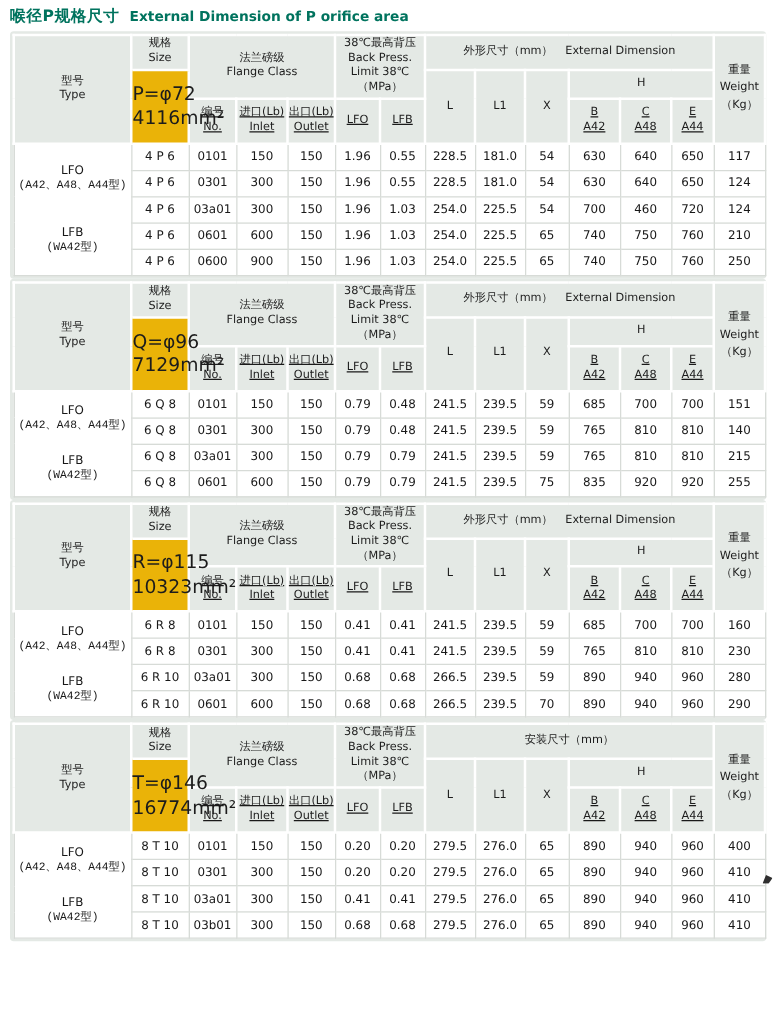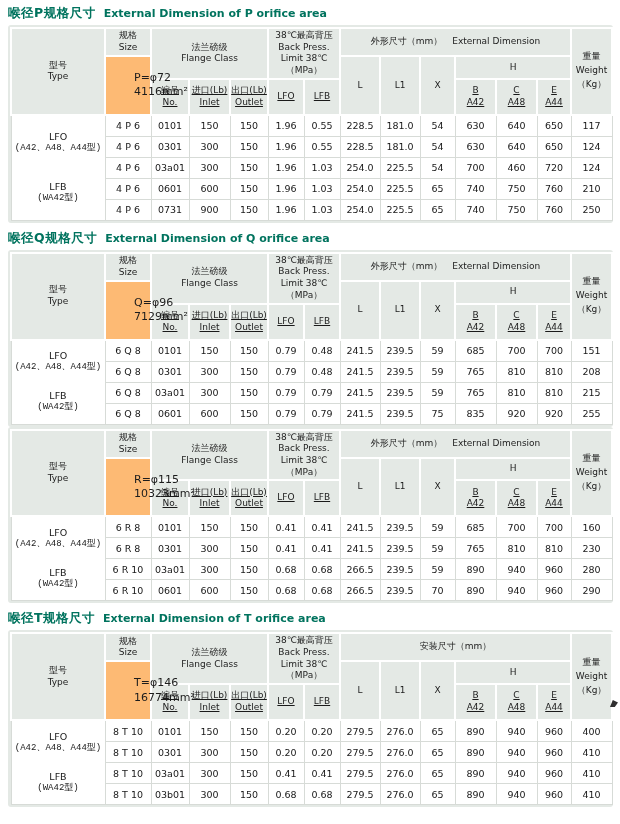--- a/index.html
+++ b/index.html
@@ -21,21 +21,21 @@
   col.c-in{width:41px;}    col.c-out{width:38px;}   col.c-lfo{width:36px;}
   col.c-lfb{width:36px;}   col.c-l{width:40px;}     col.c-l1{width:40px;}
   col.c-x{width:35px;}     col.c-b{width:41px;}     col.c-c{width:41px;}
   col.c-e{width:34px;}     col.c-wt{width:41px;}
 
   th{
     background:#e4e9e5;border:2px solid #fff;font-weight:normal;
     font-size:9px;line-height:1.3;padding:1px 0;text-align:center;
     vertical-align:middle;color:#1c1c1c;
   }
-  th.size-main{background:#fdba74;font-size:11px;padding-left:28px;}
+  th.size-main{background:#eab308;font-size:15px;}
   tr.hr1{height:28px;} tr.hr2{height:18px;} tr.hr3{height:36px;text-decoration:underline;}
   th .ln{display:block;}
   .dimh .en:not(:empty){margin-left:10px;}
   .wt .ln{line-height:1.55;}
 
   td{
     background:#fff;border:1px solid #d7dbd7;text-align:center;
     font-size:9.5px;color:#181818;height:20px;padding:0 1px;
   }
   td.type-cell{vertical-align:middle;padding:0 2px;}
@@ -211,200 +211,32 @@
               <td>254.0</td>
               <td>225.5</td>
               <td>65</td>
               <td>740</td>
               <td>750</td>
               <td>760</td>
               <td>210</td>
             </tr>
             <tr>
               <td>4 P 6</td>
-              <td>0731</td>
+              <td>0600</td>
               <td>900</td>
               <td>150</td>
               <td>1.96</td>
               <td>1.03</td>
               <td>254.0</td>
               <td>225.5</td>
               <td>65</td>
               <td>740</td>
               <td>750</td>
               <td>760</td>
               <td>250</td>
-            </tr>
-          </tbody>
-      </table>
-    </div>
-  </div>
-
-  <div class="section">
-    <div class="sec-title">
-      <span class="zh">喉径Q规格尺寸</span><span class="en">External Dimension of Q orifice area</span>
-    </div>
-    <div class="tbl-wrap">
-      <table>
-        <colgroup>
-          <col class="c-type">
-            <col class="c-size">
-            <col class="c-no">
-            <col class="c-in">
-            <col class="c-out">
-          <col class="c-lfo">
-            <col class="c-lfb">
-            <col class="c-l">
-            <col class="c-l1">
-            <col class="c-x">
-          <col class="c-b">
-            <col class="c-c">
-            <col class="c-e">
-            <col class="c-wt">
-        </colgroup>
-        <thead>
-          <tr class="hr1">
-            <th rowspan="3">
-              <span class="ln">型号</span>
-              <span class="ln">Type</span>
-            </th>
-            <th>
-              <span class="ln">规格</span>
-              <span class="ln">Size</span>
-            </th>
-            <th colspan="3" rowspan="2">
-              <span class="ln">法兰磅级</span>
-              <span class="ln">Flange Class</span>
-            </th>
-            <th colspan="2" rowspan="2">
-              <span class="ln">38℃最高背压</span>
-              <span class="ln">Back Press.</span>
-              <span class="ln">Limit 38℃</span>
-              <span class="ln">（MPa）</span>
-            </th>
-            <th colspan="6" class="dimh">
-              <span class="zh">外形尺寸（mm）</span><span class="en">External Dimension</span>
-            </th>
-            <th rowspan="3" class="wt">
-              <span class="ln">重量</span>
-              <span class="ln">Weight</span>
-              <span class="ln">（Kg）</span>
-            </th>
-          </tr>
-          <tr class="hr2">
-            <th rowspan="2" class="size-main">
-              <span class="ln">Q=φ96</span>
-              <span class="ln">7129mm²</span>
-            </th>
-            <th rowspan="2">L</th>
-            <th rowspan="2">L1</th>
-            <th rowspan="2">X</th>
-            <th colspan="3">H</th>
-          </tr>
-          <tr class="hr3">
-            <th>
-              <span class="ln">编号</span>
-              <span class="ln">No.</span>
-            </th>
-            <th>
-              <span class="ln">进口(Lb)</span>
-              <span class="ln">Inlet</span>
-            </th>
-            <th>
-              <span class="ln">出口(Lb)</span>
-              <span class="ln">Outlet</span>
-            </th>
-            <th>LFO</th>
-            <th>LFB</th>
-            <th>
-              <span class="ln">B</span>
-              <span class="ln">A42</span>
-            </th>
-            <th>
-              <span class="ln">C</span>
-              <span class="ln">A48</span>
-            </th>
-            <th>
-              <span class="ln">E</span>
-              <span class="ln">A44</span>
-            </th>
-          </tr>
-        </thead>
-        <tbody>
-            <tr>
-              <td rowspan="4" class="type-cell">
-                <div class="type-inner" style="height: 80px;">
-                  <div>
-                    <div class="tg-name">LFO</div>
-                    <div class="tg-sub">(A42、A48、A44型)</div>
-                  </div>
-                  <div>
-                    <div class="tg-name">LFB</div>
-                    <div class="tg-sub">(WA42型)</div>
-                  </div>
-                </div>
-              </td>
-              <td>6 Q 8</td>
-              <td>0101</td>
-              <td>150</td>
-              <td>150</td>
-              <td>0.79</td>
-              <td>0.48</td>
-              <td>241.5</td>
-              <td>239.5</td>
-              <td>59</td>
-              <td>685</td>
-              <td>700</td>
-              <td>700</td>
-              <td>151</td>
-            </tr>
-            <tr>
-              <td>6 Q 8</td>
-              <td>0301</td>
-              <td>300</td>
-              <td>150</td>
-              <td>0.79</td>
-              <td>0.48</td>
-              <td>241.5</td>
-              <td>239.5</td>
-              <td>59</td>
-              <td>765</td>
-              <td>810</td>
-              <td>810</td>
-              <td>208</td>
-            </tr>
-            <tr>
-              <td>6 Q 8</td>
-              <td>03a01</td>
-              <td>300</td>
-              <td>150</td>
-              <td>0.79</td>
-              <td>0.79</td>
-              <td>241.5</td>
-              <td>239.5</td>
-              <td>59</td>
-              <td>765</td>
-              <td>810</td>
-              <td>810</td>
-              <td>215</td>
-            </tr>
-            <tr>
-              <td>6 Q 8</td>
-              <td>0601</td>
-              <td>600</td>
-              <td>150</td>
-              <td>0.79</td>
-              <td>0.79</td>
-              <td>241.5</td>
-              <td>239.5</td>
-              <td>75</td>
-              <td>835</td>
-              <td>920</td>
-              <td>920</td>
-              <td>255</td>
             </tr>
           </tbody>
       </table>
     </div>
   </div>
 
   <div class="section">
     <div class="tbl-wrap">
       <table>
         <colgroup>
@@ -447,22 +279,22 @@
               <span class="zh">外形尺寸（mm）</span><span class="en">External Dimension</span>
             </th>
             <th rowspan="3" class="wt">
               <span class="ln">重量</span>
               <span class="ln">Weight</span>
               <span class="ln">（Kg）</span>
             </th>
           </tr>
           <tr class="hr2">
             <th rowspan="2" class="size-main">
-              <span class="ln">R=φ115</span>
-              <span class="ln">10323mm²</span>
+              <span class="ln">Q=φ96</span>
+              <span class="ln">7129mm²</span>
             </th>
             <th rowspan="2">L</th>
             <th rowspan="2">L1</th>
             <th rowspan="2">X</th>
             <th colspan="3">H</th>
           </tr>
           <tr class="hr3">
             <th>
               <span class="ln">编号</span>
               <span class="ln">No.</span>
@@ -498,88 +330,85 @@
                   <div>
                     <div class="tg-name">LFO</div>
                     <div class="tg-sub">(A42、A48、A44型)</div>
                   </div>
                   <div>
                     <div class="tg-name">LFB</div>
                     <div class="tg-sub">(WA42型)</div>
                   </div>
                 </div>
               </td>
-              <td>6 R 8</td>
+              <td>6 Q 8</td>
               <td>0101</td>
               <td>150</td>
               <td>150</td>
-              <td>0.41</td>
-              <td>0.41</td>
+              <td>0.79</td>
+              <td>0.48</td>
               <td>241.5</td>
               <td>239.5</td>
               <td>59</td>
               <td>685</td>
               <td>700</td>
               <td>700</td>
-              <td>160</td>
-            </tr>
-            <tr>
-              <td>6 R 8</td>
+              <td>151</td>
+            </tr>
+            <tr>
+              <td>6 Q 8</td>
               <td>0301</td>
               <td>300</td>
               <td>150</td>
-              <td>0.41</td>
-              <td>0.41</td>
+              <td>0.79</td>
+              <td>0.48</td>
               <td>241.5</td>
               <td>239.5</td>
               <td>59</td>
               <td>765</td>
               <td>810</td>
               <td>810</td>
-              <td>230</td>
-            </tr>
-            <tr>
-              <td>6 R 10</td>
+              <td>140</td>
+            </tr>
+            <tr>
+              <td>6 Q 8</td>
               <td>03a01</td>
               <td>300</td>
               <td>150</td>
-              <td>0.68</td>
-              <td>0.68</td>
-              <td>266.5</td>
+              <td>0.79</td>
+              <td>0.79</td>
+              <td>241.5</td>
               <td>239.5</td>
               <td>59</td>
-              <td>890</td>
-              <td>940</td>
-              <td>960</td>
-              <td>280</td>
-            </tr>
-            <tr>
-              <td>6 R 10</td>
+              <td>765</td>
+              <td>810</td>
+              <td>810</td>
+              <td>215</td>
+            </tr>
+            <tr>
+              <td>6 Q 8</td>
               <td>0601</td>
               <td>600</td>
               <td>150</td>
-              <td>0.68</td>
-              <td>0.68</td>
-              <td>266.5</td>
+              <td>0.79</td>
+              <td>0.79</td>
+              <td>241.5</td>
               <td>239.5</td>
-              <td>70</td>
-              <td>890</td>
-              <td>940</td>
-              <td>960</td>
-              <td>290</td>
+              <td>75</td>
+              <td>835</td>
+              <td>920</td>
+              <td>920</td>
+              <td>255</td>
             </tr>
           </tbody>
       </table>
     </div>
   </div>
 
   <div class="section">
-    <div class="sec-title">
-      <span class="zh">喉径T规格尺寸</span><span class="en">External Dimension of T orifice area</span>
-    </div>
     <div class="tbl-wrap">
       <table>
         <colgroup>
           <col class="c-type">
             <col class="c-size">
             <col class="c-no">
             <col class="c-in">
             <col class="c-out">
           <col class="c-lfo">
             <col class="c-lfb">
@@ -605,20 +434,185 @@
               <span class="ln">法兰磅级</span>
               <span class="ln">Flange Class</span>
             </th>
             <th colspan="2" rowspan="2">
               <span class="ln">38℃最高背压</span>
               <span class="ln">Back Press.</span>
               <span class="ln">Limit 38℃</span>
               <span class="ln">（MPa）</span>
             </th>
             <th colspan="6" class="dimh">
+              <span class="zh">外形尺寸（mm）</span><span class="en">External Dimension</span>
+            </th>
+            <th rowspan="3" class="wt">
+              <span class="ln">重量</span>
+              <span class="ln">Weight</span>
+              <span class="ln">（Kg）</span>
+            </th>
+          </tr>
+          <tr class="hr2">
+            <th rowspan="2" class="size-main">
+              <span class="ln">R=φ115</span>
+              <span class="ln">10323mm²</span>
+            </th>
+            <th rowspan="2">L</th>
+            <th rowspan="2">L1</th>
+            <th rowspan="2">X</th>
+            <th colspan="3">H</th>
+          </tr>
+          <tr class="hr3">
+            <th>
+              <span class="ln">编号</span>
+              <span class="ln">No.</span>
+            </th>
+            <th>
+              <span class="ln">进口(Lb)</span>
+              <span class="ln">Inlet</span>
+            </th>
+            <th>
+              <span class="ln">出口(Lb)</span>
+              <span class="ln">Outlet</span>
+            </th>
+            <th>LFO</th>
+            <th>LFB</th>
+            <th>
+              <span class="ln">B</span>
+              <span class="ln">A42</span>
+            </th>
+            <th>
+              <span class="ln">C</span>
+              <span class="ln">A48</span>
+            </th>
+            <th>
+              <span class="ln">E</span>
+              <span class="ln">A44</span>
+            </th>
+          </tr>
+        </thead>
+        <tbody>
+            <tr>
+              <td rowspan="4" class="type-cell">
+                <div class="type-inner" style="height: 80px;">
+                  <div>
+                    <div class="tg-name">LFO</div>
+                    <div class="tg-sub">(A42、A48、A44型)</div>
+                  </div>
+                  <div>
+                    <div class="tg-name">LFB</div>
+                    <div class="tg-sub">(WA42型)</div>
+                  </div>
+                </div>
+              </td>
+              <td>6 R 8</td>
+              <td>0101</td>
+              <td>150</td>
+              <td>150</td>
+              <td>0.41</td>
+              <td>0.41</td>
+              <td>241.5</td>
+              <td>239.5</td>
+              <td>59</td>
+              <td>685</td>
+              <td>700</td>
+              <td>700</td>
+              <td>160</td>
+            </tr>
+            <tr>
+              <td>6 R 8</td>
+              <td>0301</td>
+              <td>300</td>
+              <td>150</td>
+              <td>0.41</td>
+              <td>0.41</td>
+              <td>241.5</td>
+              <td>239.5</td>
+              <td>59</td>
+              <td>765</td>
+              <td>810</td>
+              <td>810</td>
+              <td>230</td>
+            </tr>
+            <tr>
+              <td>6 R 10</td>
+              <td>03a01</td>
+              <td>300</td>
+              <td>150</td>
+              <td>0.68</td>
+              <td>0.68</td>
+              <td>266.5</td>
+              <td>239.5</td>
+              <td>59</td>
+              <td>890</td>
+              <td>940</td>
+              <td>960</td>
+              <td>280</td>
+            </tr>
+            <tr>
+              <td>6 R 10</td>
+              <td>0601</td>
+              <td>600</td>
+              <td>150</td>
+              <td>0.68</td>
+              <td>0.68</td>
+              <td>266.5</td>
+              <td>239.5</td>
+              <td>70</td>
+              <td>890</td>
+              <td>940</td>
+              <td>960</td>
+              <td>290</td>
+            </tr>
+          </tbody>
+      </table>
+    </div>
+  </div>
+
+  <div class="section">
+    <div class="tbl-wrap">
+      <table>
+        <colgroup>
+          <col class="c-type">
+            <col class="c-size">
+            <col class="c-no">
+            <col class="c-in">
+            <col class="c-out">
+          <col class="c-lfo">
+            <col class="c-lfb">
+            <col class="c-l">
+            <col class="c-l1">
+            <col class="c-x">
+          <col class="c-b">
+            <col class="c-c">
+            <col class="c-e">
+            <col class="c-wt">
+        </colgroup>
+        <thead>
+          <tr class="hr1">
+            <th rowspan="3">
+              <span class="ln">型号</span>
+              <span class="ln">Type</span>
+            </th>
+            <th>
+              <span class="ln">规格</span>
+              <span class="ln">Size</span>
+            </th>
+            <th colspan="3" rowspan="2">
+              <span class="ln">法兰磅级</span>
+              <span class="ln">Flange Class</span>
+            </th>
+            <th colspan="2" rowspan="2">
+              <span class="ln">38℃最高背压</span>
+              <span class="ln">Back Press.</span>
+              <span class="ln">Limit 38℃</span>
+              <span class="ln">（MPa）</span>
+            </th>
+            <th colspan="6" class="dimh">
               <span class="zh">安装尺寸（mm）</span><span class="en"></span>
             </th>
             <th rowspan="3" class="wt">
               <span class="ln">重量</span>
               <span class="ln">Weight</span>
               <span class="ln">（Kg）</span>
             </th>
           </tr>
           <tr class="hr2">
             <th rowspan="2" class="size-main">

